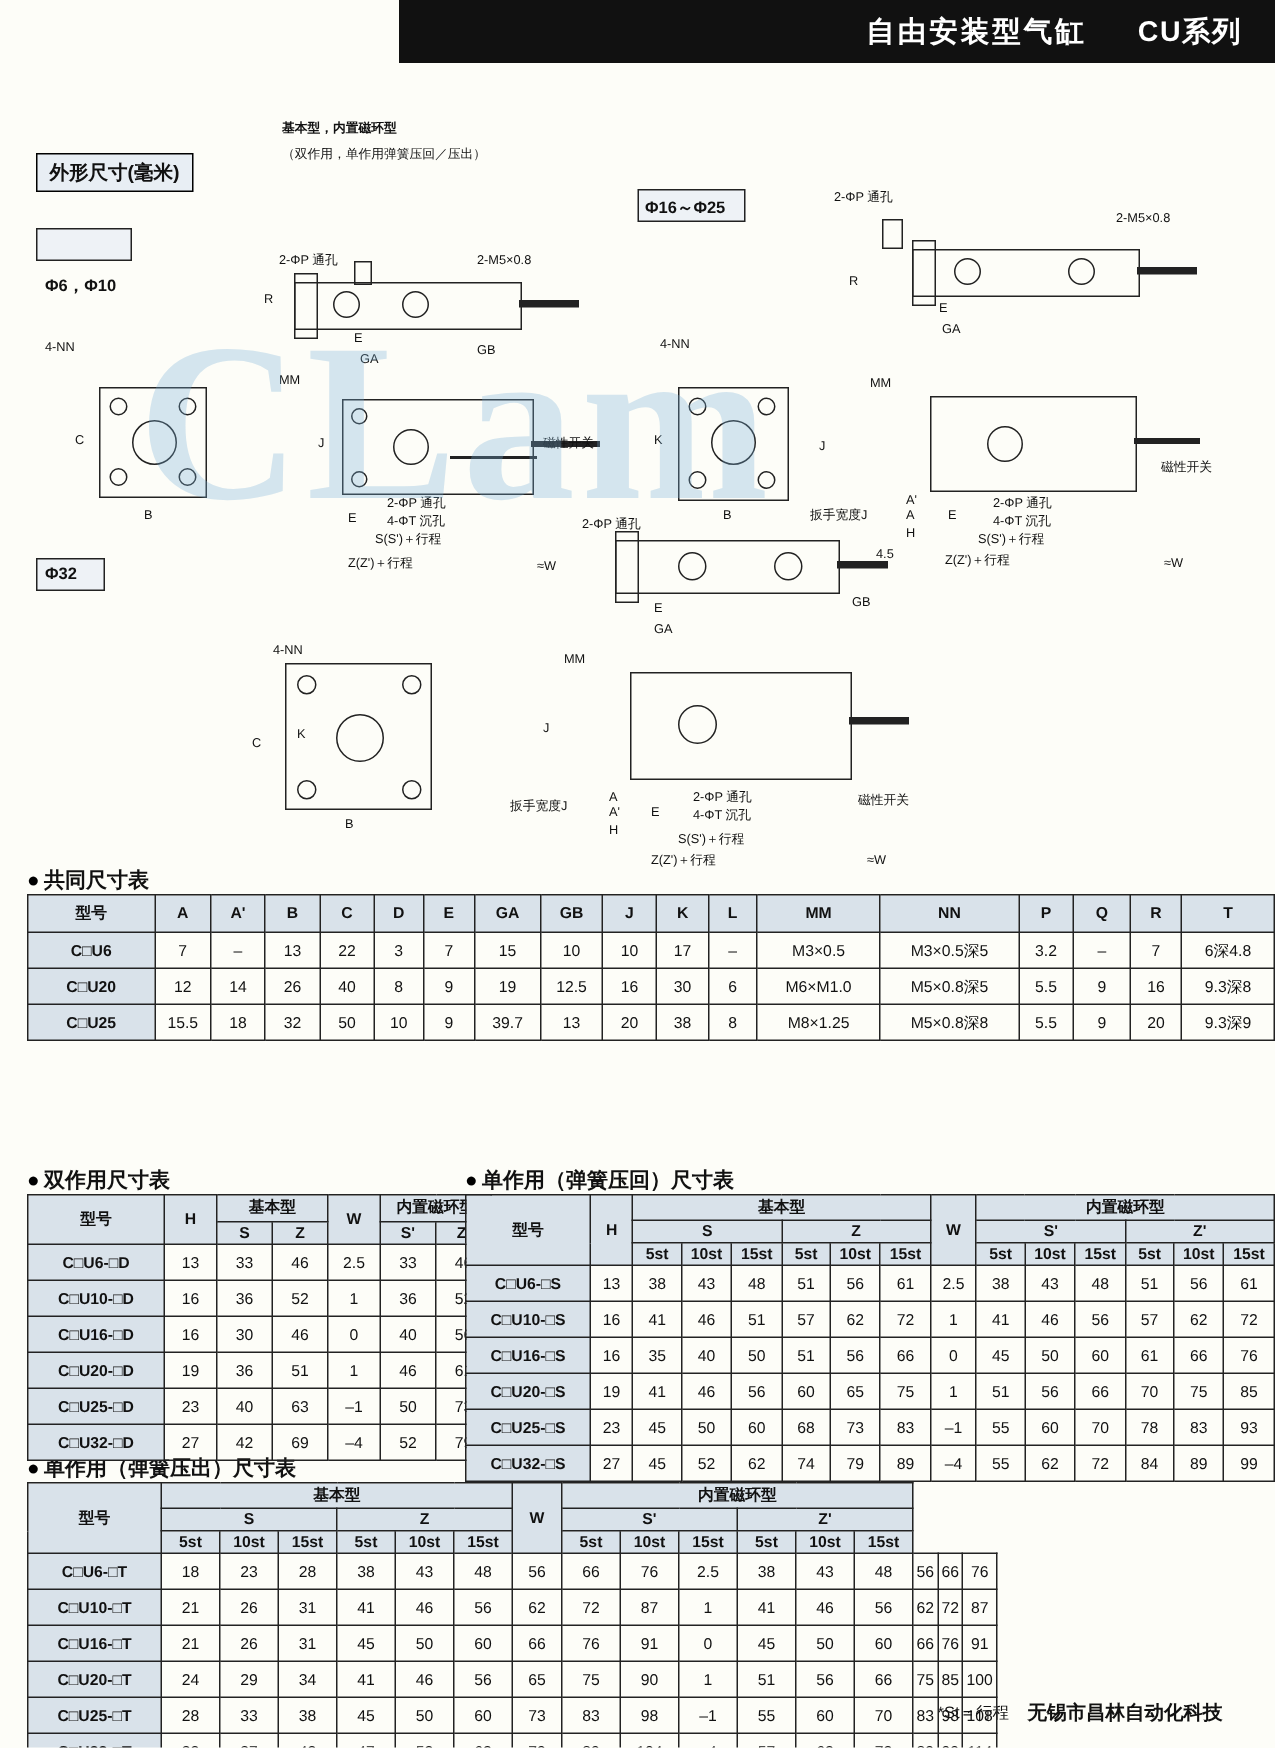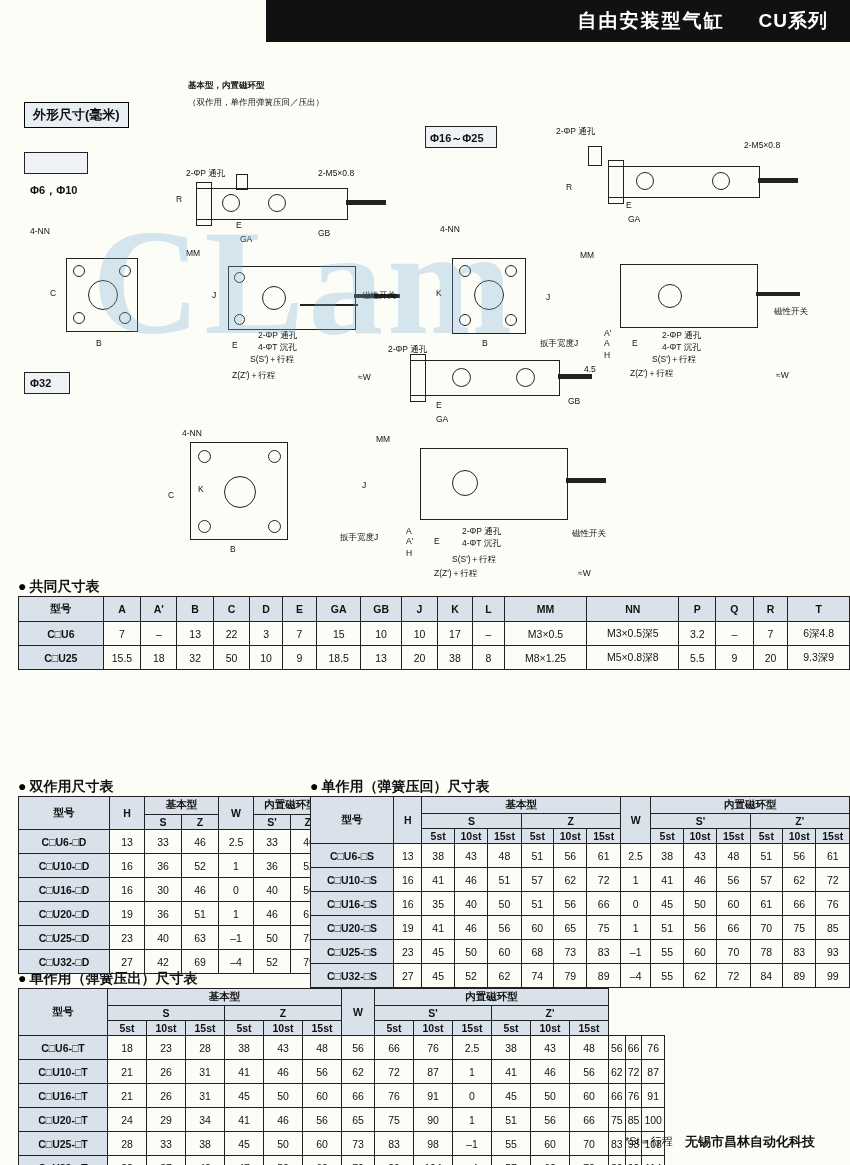--- a/index.html
+++ b/index.html
@@ -263,28 +263,48 @@
           <td style="height: 21px;">17</td>
           <td style="height: 21px;">–</td>
           <td style="height: 21px;">M3×0.5</td>
           <td style="height: 21px;">M3×0.5深5</td>
           <td style="height: 21px;">3.2</td>
           <td style="height: 21px;">–</td>
           <td style="height: 21px;">7</td>
           <td style="height: 21px;">6深4.8</td>
         </tr>
         <tr>
+          <td class="modelcol" style="height: 21px;">C□U20</td>
+          <td style="height: 21px;">12</td>
+          <td style="height: 21px;">14</td>
+          <td style="height: 21px;">26</td>
+          <td style="height: 21px;">40</td>
+          <td style="height: 21px;">8</td>
+          <td style="height: 21px;">9</td>
+          <td style="height: 21px;">19</td>
+          <td style="height: 21px;">12.5</td>
+          <td style="height: 21px;">16</td>
+          <td style="height: 21px;">30</td>
+          <td style="height: 21px;">6</td>
+          <td style="height: 21px;">M6×M1.0</td>
+          <td style="height: 21px;">M5×0.8深5</td>
+          <td style="height: 21px;">5.5</td>
+          <td style="height: 21px;">9</td>
+          <td style="height: 21px;">16</td>
+          <td style="height: 21px;">9.3深8</td>
+        </tr>
+        <tr>
           <td class="modelcol" style="height: 21px;">C□U25</td>
           <td style="height: 21px;">15.5</td>
           <td style="height: 21px;">18</td>
           <td style="height: 21px;">32</td>
           <td style="height: 21px;">50</td>
           <td style="height: 21px;">10</td>
           <td style="height: 21px;">9</td>
-          <td style="height: 21px;">18.5</td>
+          <td style="height: 21px;">39.7</td>
           <td style="height: 21px;">13</td>
           <td style="height: 21px;">20</td>
           <td style="height: 21px;">38</td>
           <td style="height: 21px;">8</td>
           <td style="height: 21px;">M8×1.25</td>
           <td style="height: 21px;">M5×0.8深8</td>
           <td style="height: 21px;">5.5</td>
           <td style="height: 21px;">9</td>
           <td style="height: 21px;">20</td>
           <td style="height: 21px;">9.3深9</td>

